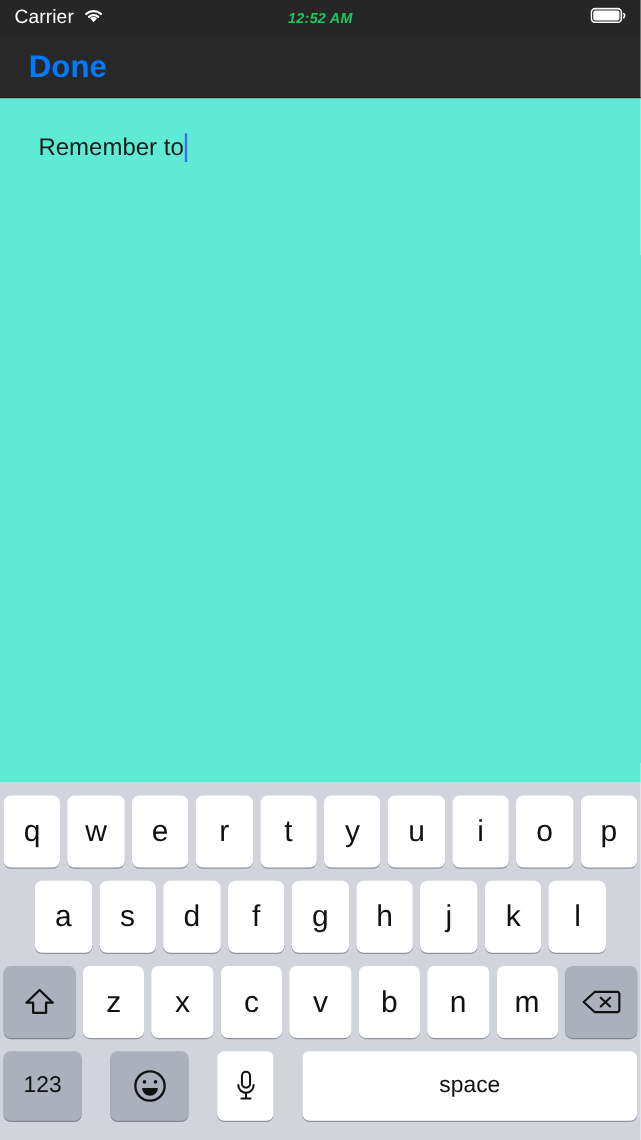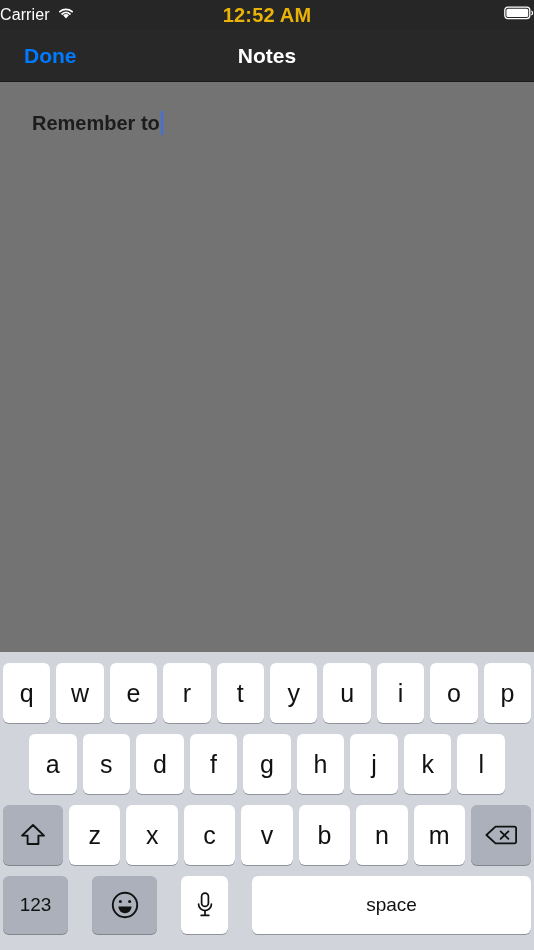--- a/index.html
+++ b/index.html
@@ -20,21 +20,21 @@
     flex-direction: column;
     background: #ffffff;
   }
 
   
   .status-bar {
     height: 30px;
     background: #262626;
     display: flex;
     align-items: center;
-    padding: 0 0;
+    padding: 0 12px;
     flex: 0 0 auto;
     position: relative;
   }
   .status-left {
     display: flex;
     align-items: center;
     gap: 7px;
   }
   .carrier-label {
     color: #ffffff;
@@ -42,24 +42,25 @@
     letter-spacing: 0.1px;
   }
   .wifi-icon { display: block; }
   .status-center {
     position: absolute;
     left: 0; right: 0;
     text-align: center;
     pointer-events: none;
   }
   .clock-label {
-    color: #eab308;
-    font-size: 20px;
+    color: #22c55e;
+    font-size: 12px;
     font-weight: bold;
     letter-spacing: 0.2px;
+    font-style: italic;
   }
   .status-right {
     margin-left: auto;
     display: flex;
     align-items: center;
   }
   .battery-icon { display: block; }
 
   
   .nav-bar {
@@ -67,21 +68,21 @@
     background: #282828;
     border-bottom: 1px solid #1a1a1a;
     display: flex;
     align-items: center;
     padding: 0 24px;
     flex: 0 0 auto;
     position: relative;
   }
   .nav-done {
     color: #007AFF;
-    font-size: 21px;
+    font-size: 26px;
     font-weight: bold;
     background: none;
     border: none;
     font-family: "Liberation Sans", sans-serif;
     cursor: pointer;
     padding: 0;
     z-index: 2;
   }
   .nav-title {
     position: absolute;
@@ -89,25 +90,24 @@
     text-align: center;
     color: #ffffff;
     font-size: 21px;
     font-weight: bold;
     pointer-events: none;
   }
 
   
   .note-area {
     flex: 1 1 auto;
-    background: #737373;
+    background: #5eead4;
     padding: 28px 30px 0 32px;
     position: relative;
     overflow: hidden;
-    font-weight: bold;
   }
   .note-line {
     display: inline-flex;
     align-items: center;
     font-size: 20px;
     color: #1c1c1c;
     line-height: 26px;
   }
   .note-text { white-space: pre; }
   .caret {
@@ -197,21 +197,20 @@
           <rect x="0.8" y="1.2" width="25" height="11.4" rx="3" ry="3" fill="none" stroke="#fff" stroke-width="1.3"></rect>
           <rect x="2.4" y="2.8" width="21.8" height="8.2" rx="1.6" ry="1.6" fill="#fff"></rect>
           <path d="M27.3 5 a2.2 2.2 0 0 1 0 4" stroke="#fff" stroke-width="1.3" fill="none"></path>
         </svg>
       </span>
     </div>
   </div>
 
   <div class="nav-bar">
     <button class="nav-done">Done</button>
-    <div class="nav-title">Notes</div>
   </div>
 
   <div class="note-area">
     <div class="note-line">
       <span class="note-text">Remember to</span>
       <span class="caret"></span>
     </div>
   </div>
 
   <div class="keyboard">

